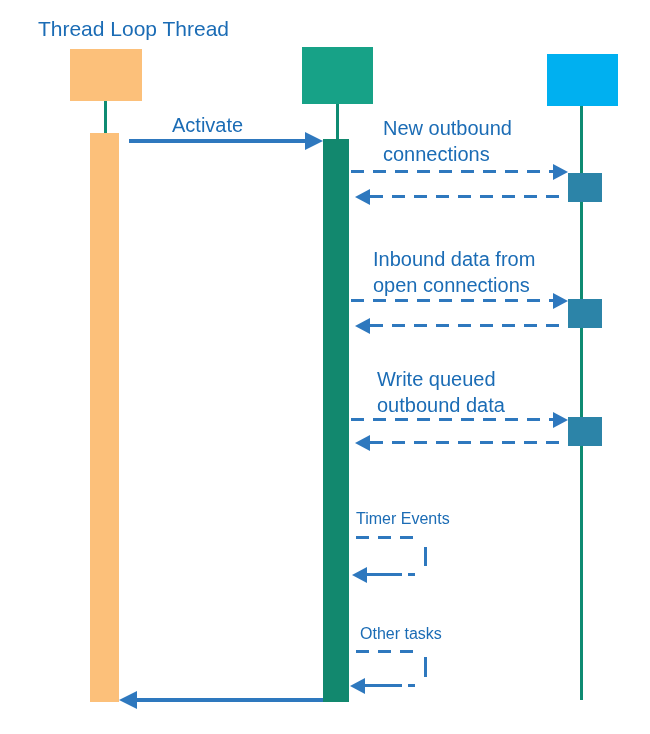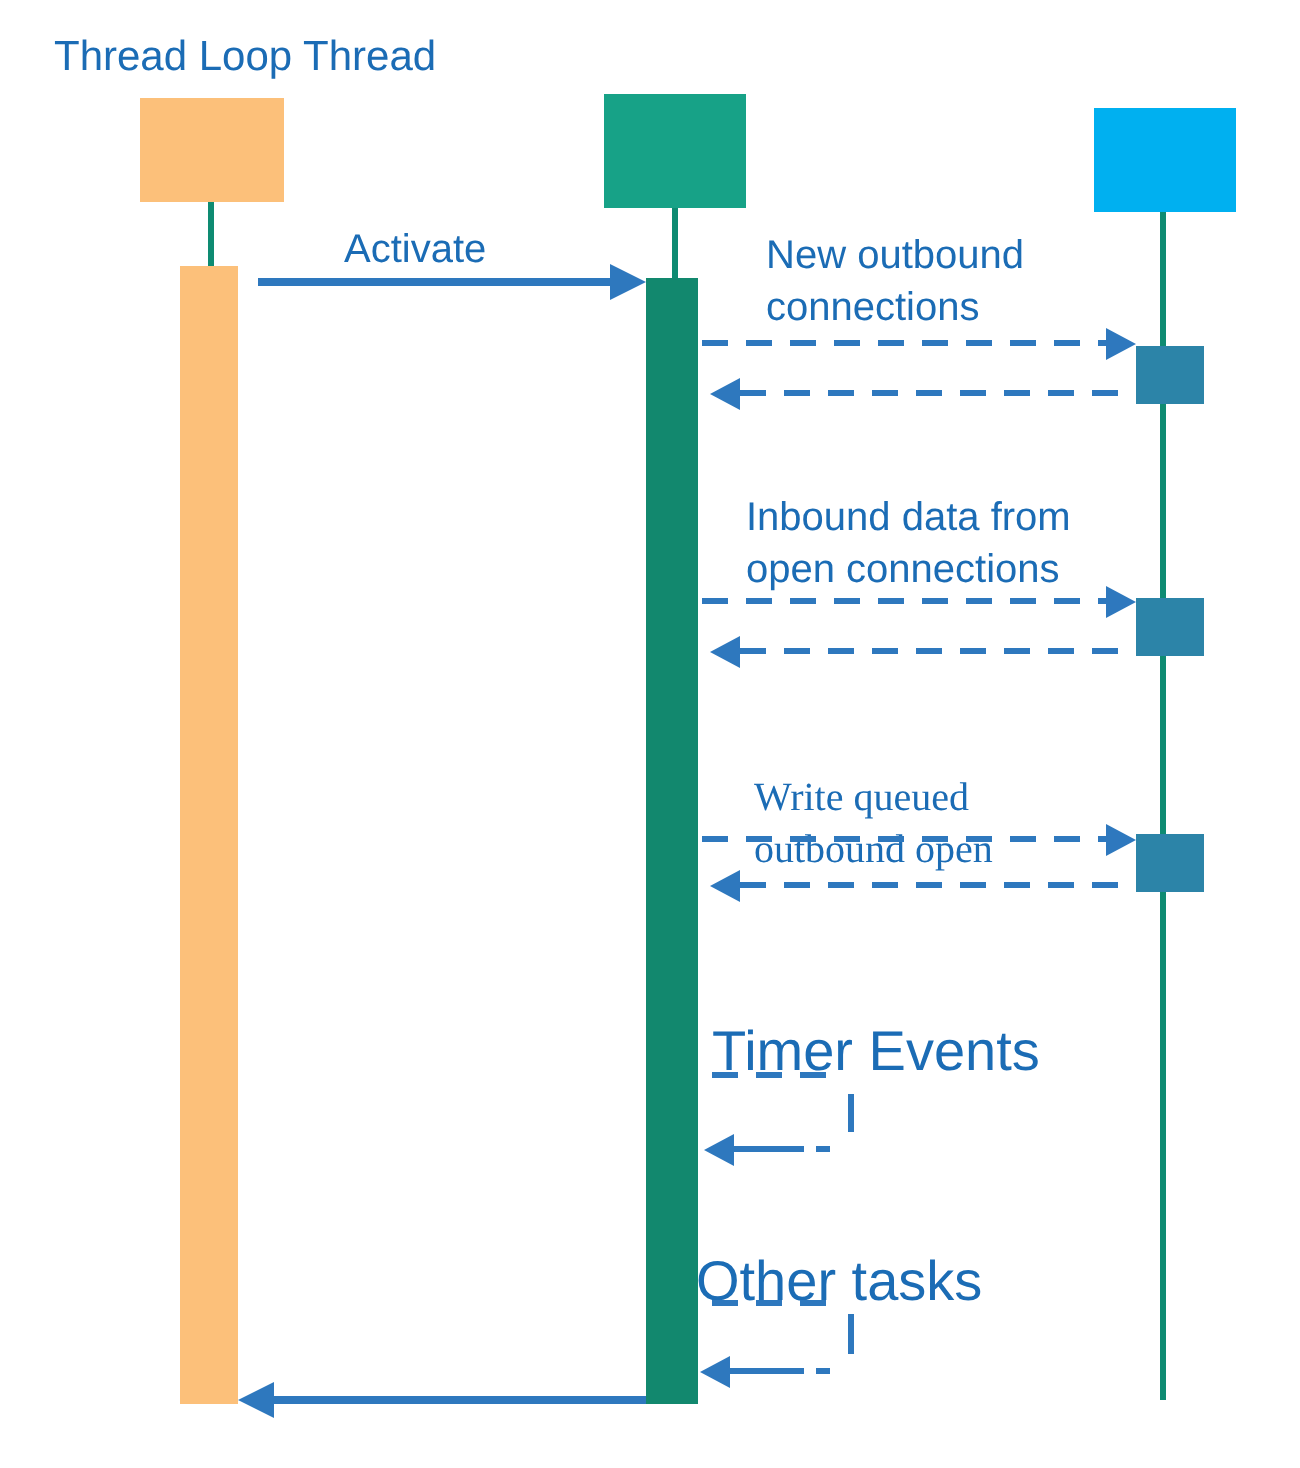--- a/index.html
+++ b/index.html
@@ -13,23 +13,23 @@
     --blue-text:#1b6cb5;
     --blue-arrow:#2e78be;
     --orange:#fcc07a;
     --green-header:#17a287;
     --green-bar:#12886e;
     --cyan:#00b0f0;
     --teal-box:#2c84a8;
     --lifeline:#0e8b72;
   }
   
-  .hdr-label{font-size:21px;color:var(--blue-text);text-align:left;white-space:nowrap;}
+  .hdr-label{font-size:21px;color:var(--blue-text);text-align:right;white-space:nowrap;}
   .msg-label{font-size:20px;color:var(--blue-text);line-height:26px;white-space:nowrap;}
-  .msg-label-left{font-size:28px;color:var(--blue-text);text-align:center;white-space:nowrap;}
+  .msg-label-left{font-size:16px;color:var(--blue-text);text-align:center;white-space:nowrap;}
   
   .hdr-box{position:absolute;}
   .lifeline{position:absolute;width:3px;background:var(--lifeline);}
   .actbar{position:absolute;}
   .tealbox{position:absolute;width:34px;height:29px;background:var(--teal-box);}
   .sline{position:absolute;height:4px;background:var(--blue-arrow);}
   .sline-thin{position:absolute;height:3px;background:var(--blue-arrow);}
   .vline-blue{position:absolute;width:3px;background:var(--blue-arrow);}
   .dline{position:absolute;height:3px;
     background:repeating-linear-gradient(90deg,var(--blue-arrow) 0 13px,transparent 13px 22px);}
@@ -82,37 +82,37 @@
 
   <div class="abs msg-label" style="left:373px;top:246px;width:180px;">
     <div>Inbound data from</div>
     <div>open connections</div>
   </div>
   <div class="dline" style="left:351px;top:299px;width:202px;"></div>
   <div class="ah-r-sm" style="left:553px;top:293px;"></div>
   <div class="dline" style="left:370px;top:324px;width:198px;"></div>
   <div class="ah-l-sm" style="left:355px;top:318px;"></div>
 
-  <div class="abs msg-label" style="left:377px;top:386px;width:170px;font-family:Liberation Serif, serif;">
+  <div class="abs msg-label" style="left:377px;top:366px;width:170px;">
     <div>Write queued</div>
-    <div>outbound open</div>
+    <div>outbound data</div>
   </div>
   <div class="dline" style="left:351px;top:418px;width:202px;"></div>
   <div class="ah-r-sm" style="left:553px;top:412px;"></div>
   <div class="dline" style="left:370px;top:441px;width:198px;"></div>
   <div class="ah-l-sm" style="left:355px;top:435px;"></div>
 
   <div class="abs msg-label-left" style="left:356px;top:510px;">Timer Events</div>
   <div class="dline" style="left:356px;top:536px;width:64px;"></div>
   <div class="vline-blue" style="left:424px;top:547px;height:19px;"></div>
   <div class="sline-thin" style="left:366px;top:573px;width:36px;"></div>
   <div class="dot" style="left:408px;top:573px;"></div>
   <div class="ah-l-sm" style="left:352px;top:567px;"></div>
 
-  <div class="abs msg-label-left" style="left:348px;top:625px;">Other tasks</div>
+  <div class="abs msg-label-left" style="left:360px;top:625px;">Other tasks</div>
   <div class="dline" style="left:356px;top:650px;width:64px;"></div>
   <div class="vline-blue" style="left:424px;top:657px;height:20px;"></div>
   <div class="sline-thin" style="left:364px;top:684px;width:38px;"></div>
   <div class="dot" style="left:408px;top:684px;"></div>
   <div class="ah-l-sm" style="left:350px;top:678px;"></div>
 
   <div class="sline" style="left:135px;top:698px;width:188px;"></div>
   <div class="ah-l" style="left:119px;top:691px;"></div>
 
 </div>

